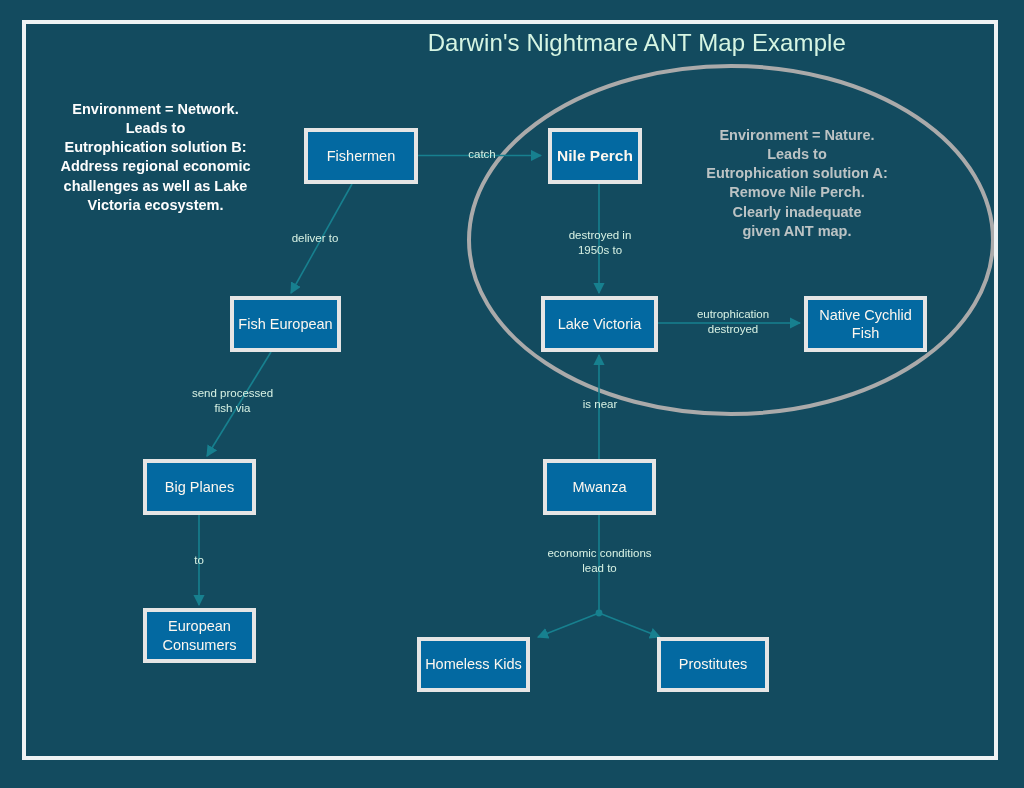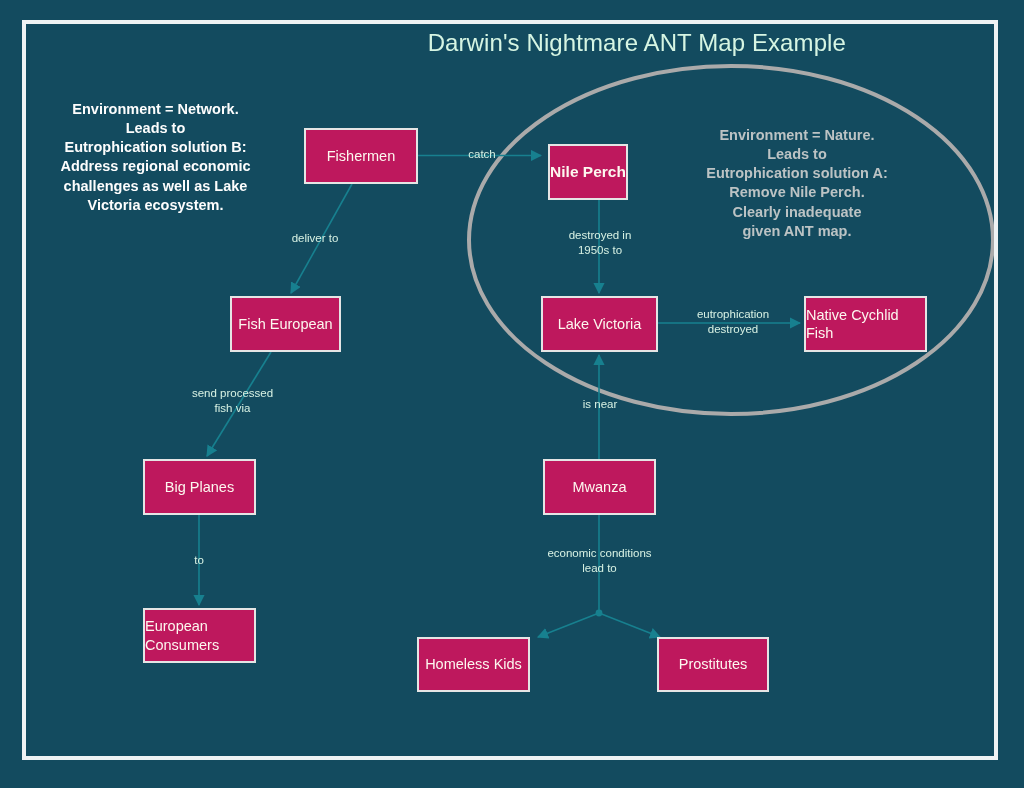--- a/index.html
+++ b/index.html
@@ -47,27 +47,28 @@
     position: absolute;
     left: 0;
     top: 62px;
     width: 1024px;
     text-align: center;
     color: #d6f5e3;
     font-size: 17px;
   }
   .node {
     position: absolute;
-    background: #be185d;
-    border: 2px solid #e5e5e5;
+    background: #0369a1;
+    border: 4px solid #e5e5e5;
     box-sizing: border-box;
     color: #fdf7ef;
     display: flex;
     align-items: center;
     justify-content: center;
+    text-align: center;
     font-size: 14.5px;
     line-height: 1.25;
     cursor: pointer;
   }
   .node.bold {
     font-weight: bold;
     font-size: 15.5px;
   }
   .edge-label {
     position: absolute;
@@ -138,21 +139,21 @@
 
   <div class="annot right" style="left:663px; top:126px; width:268px;">Environment = Nature.
 Leads to
 Eutrophication solution A:
 Remove Nile Perch.
 Clearly inadequate
 given ANT map.</div>
 
   <div class="node" style="left:304px; top:128px; width:114px; height:56px;">Fishermen</div>
 
-  <div class="node bold" style="left:548px; top:144px; width:80px; height:56px;">Nile Perch</div>
+  <div class="node bold" style="left:548px; top:128px; width:94px; height:56px;">Nile Perch</div>
 
   <div class="node" style="left:230px; top:296px; width:111px; height:56px;">Fish European</div>
 
   <div class="node" style="left:541px; top:296px; width:117px; height:56px;">Lake Victoria</div>
 
   <div class="node" style="left:804px; top:296px; width:123px; height:56px;">Native Cychlid Fish</div>
 
   <div class="node" style="left:143px; top:459px; width:113px; height:56px;">Big Planes</div>
 
   <div class="node" style="left:543px; top:459px; width:113px; height:56px;">Mwanza</div>

